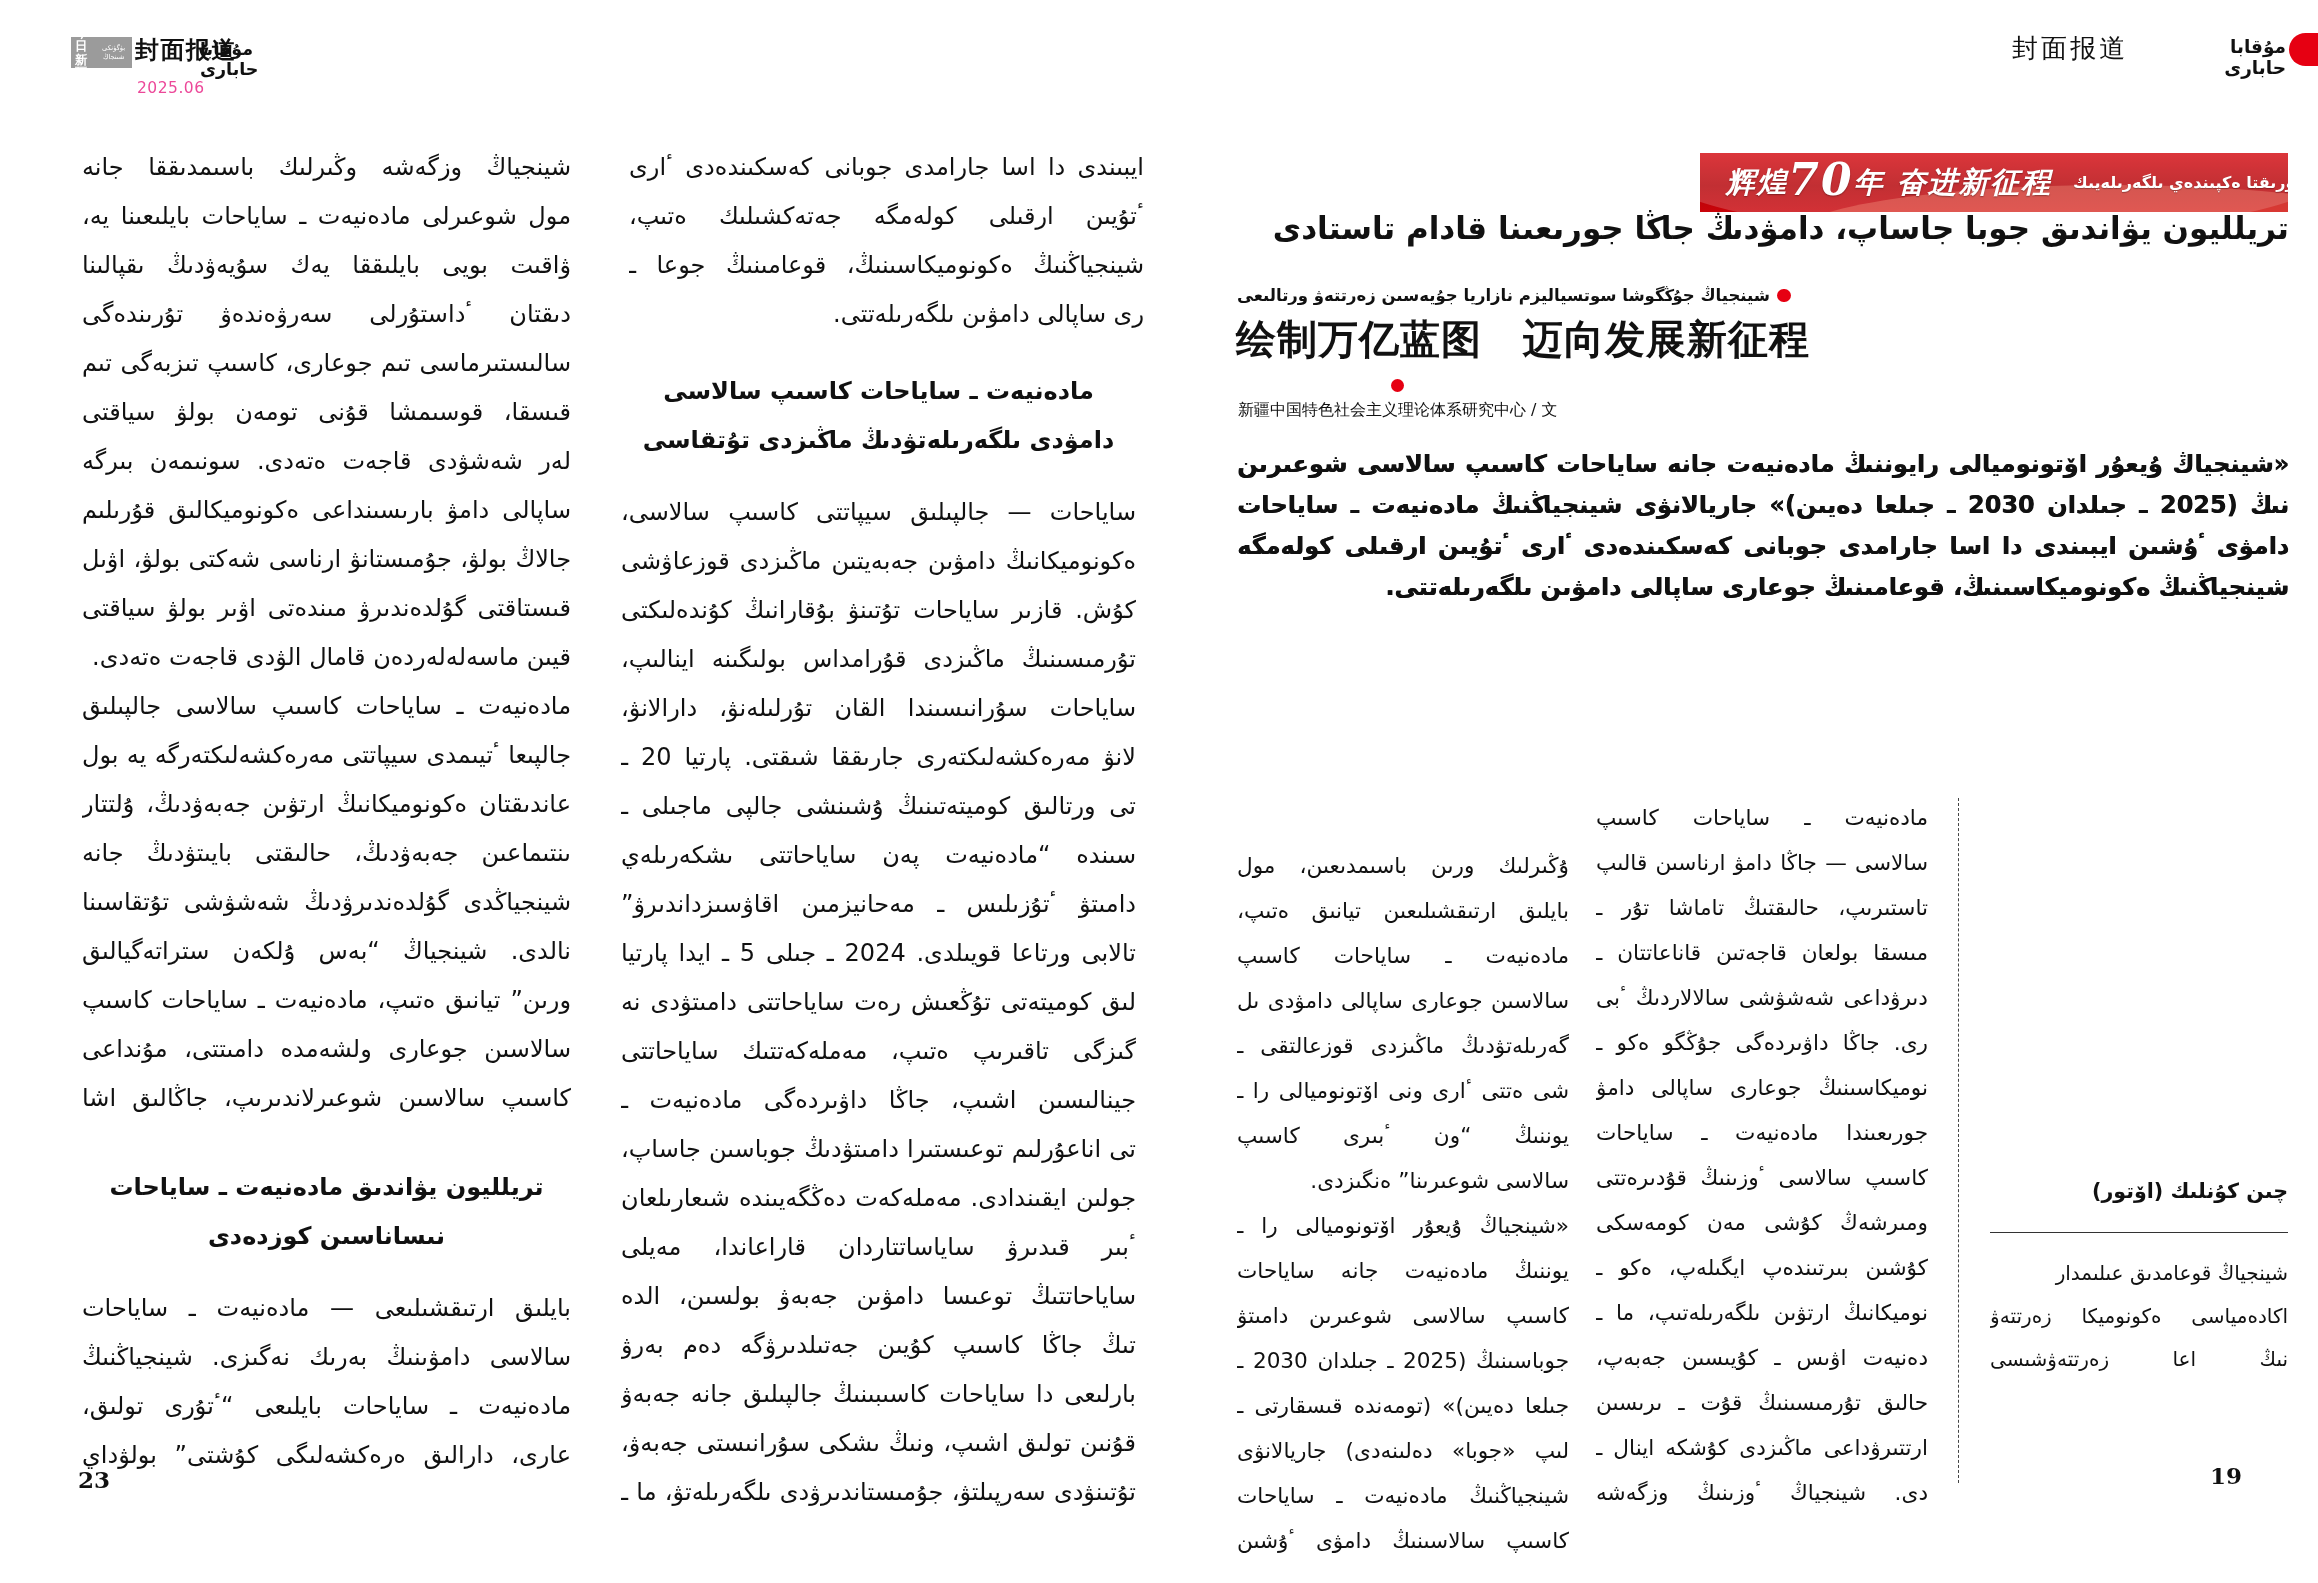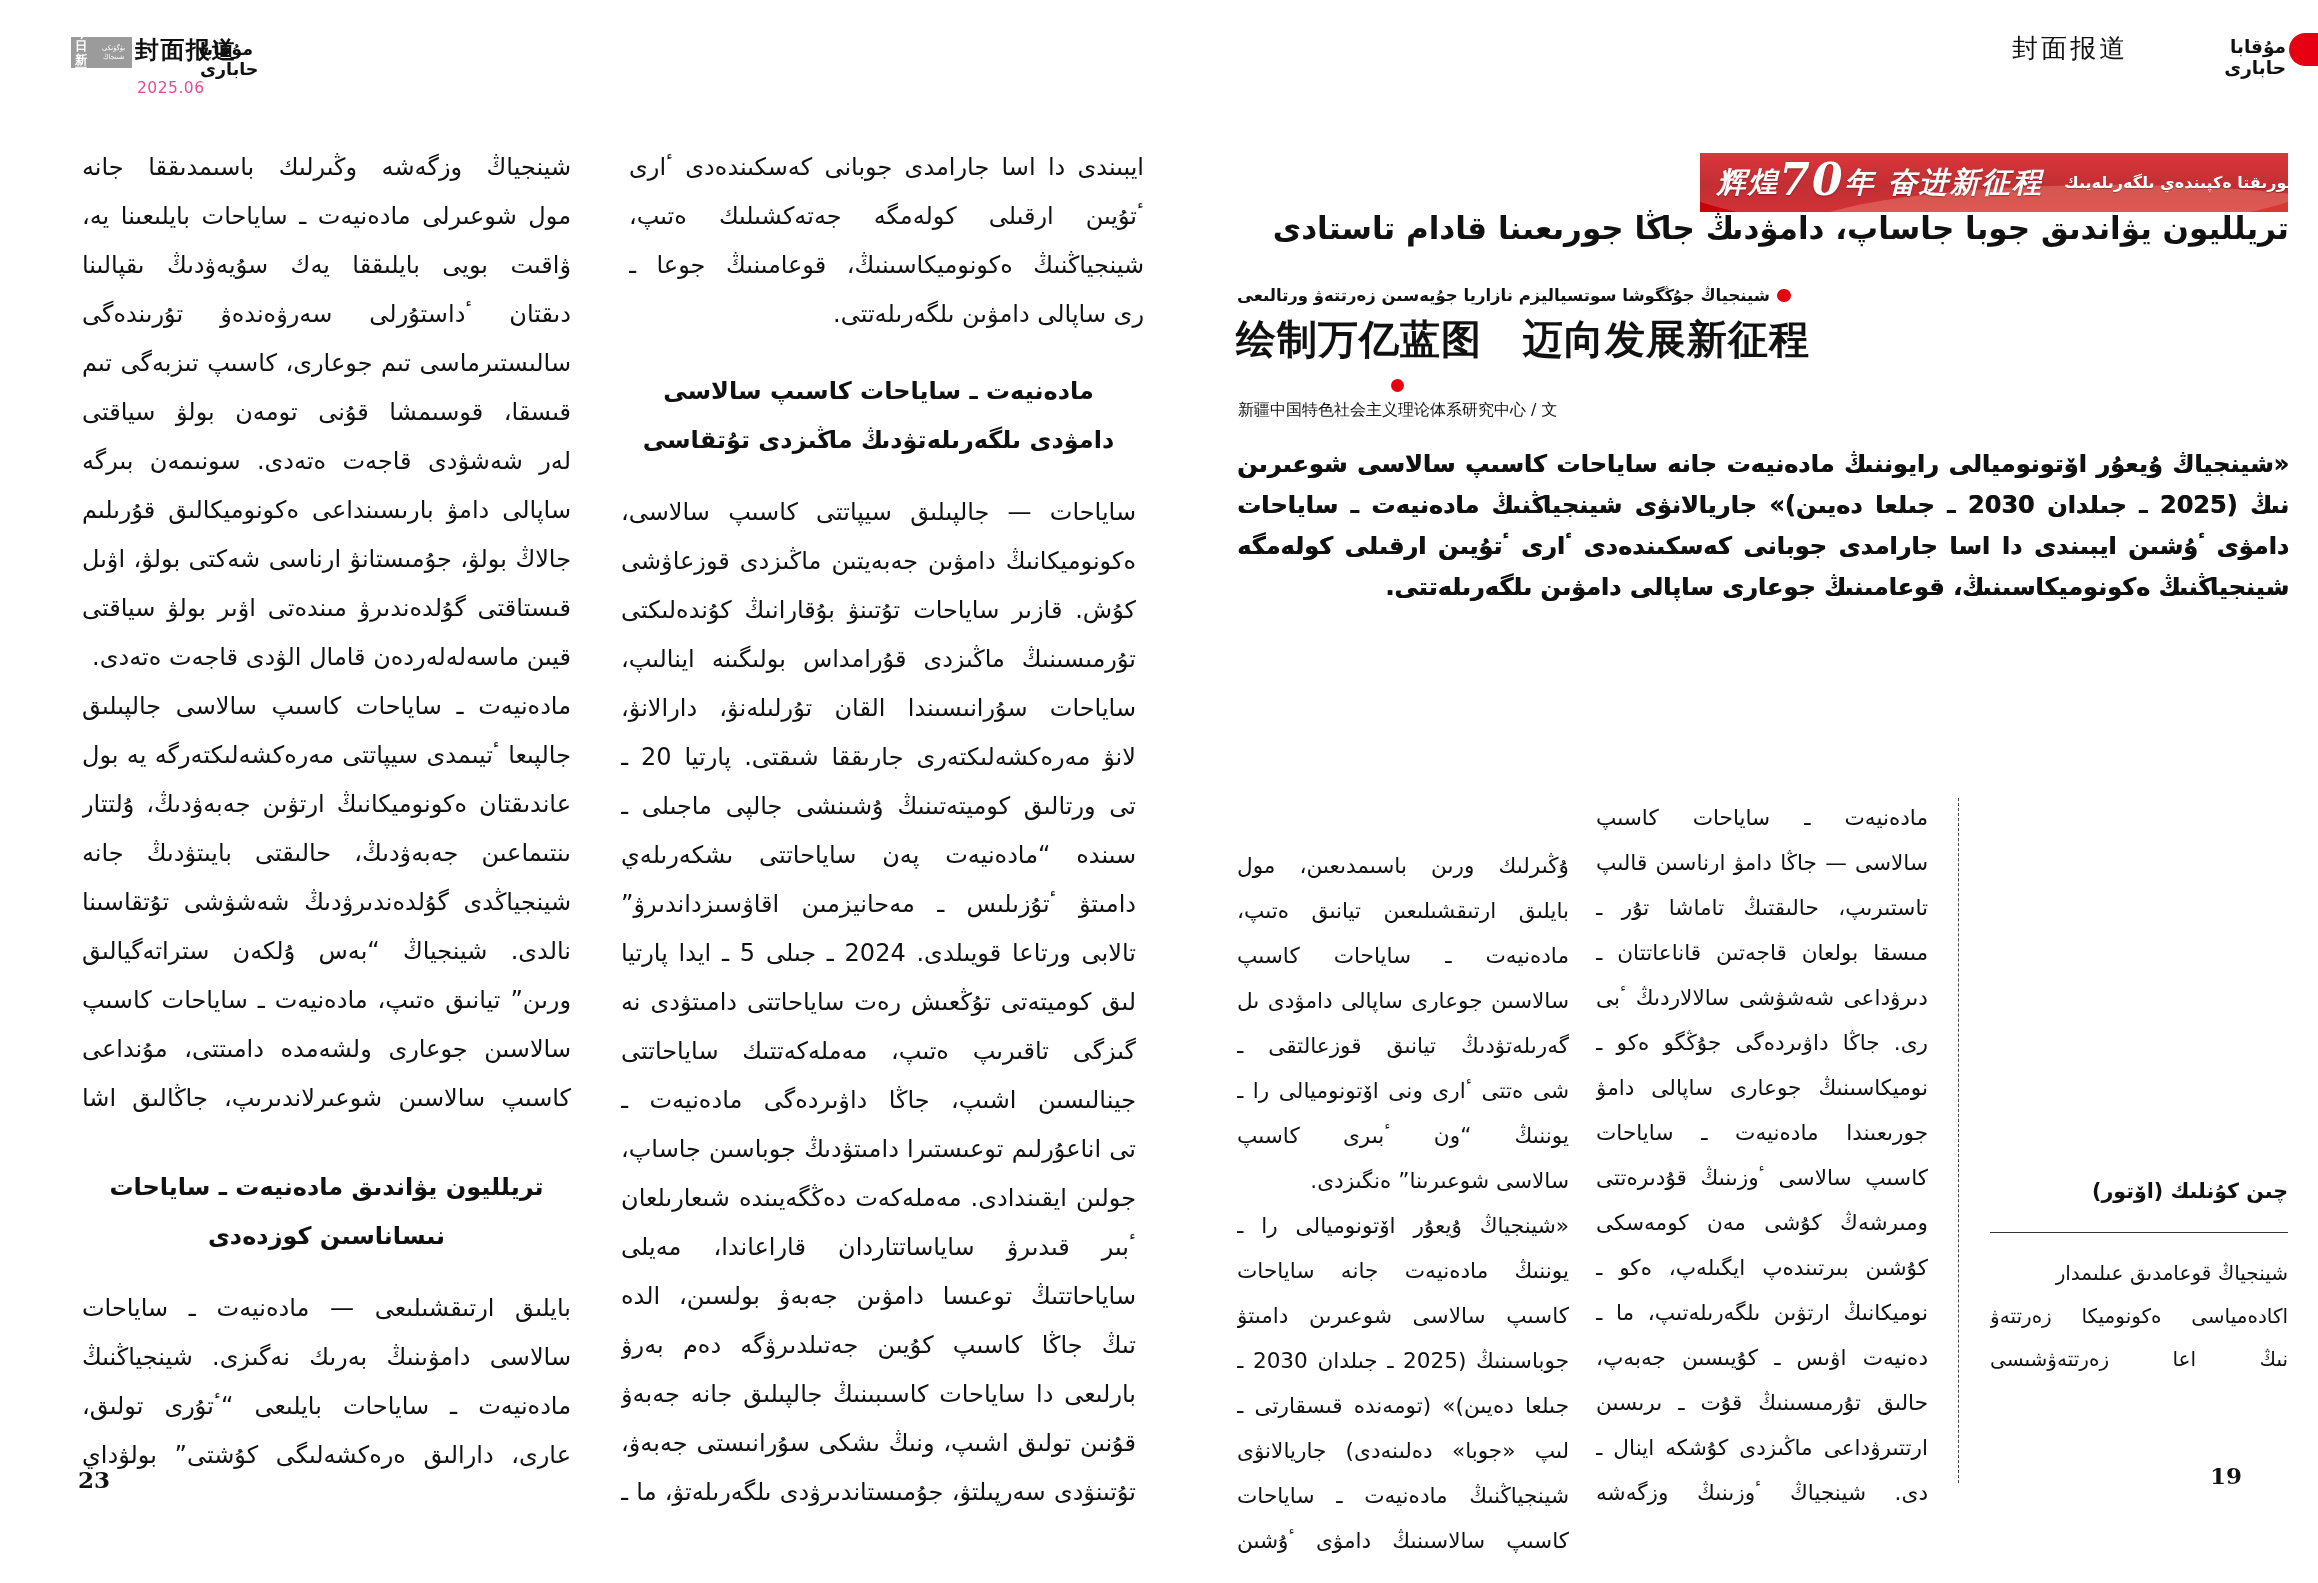--- a/index.html
+++ b/index.html
@@ -19,21 +19,21 @@
   .hr-title-zh{left:2012px;top:31px;font-size:26px;font-family:"DejaVu Serif",serif;letter-spacing:3.1px;}
   .hr-title-kk{left:2167px;top:36px;width:119px;font-size:18.5px;font-weight:bold;text-align:right;}
   .red-tab{right:0;top:33px;width:30px;height:33px;border-radius:17.5px 0 0 17.5px;}
   
   .banner{left:1700px;top:153px;width:588px;height:59px;overflow:hidden;
           display:flex;align-items:center;}
   .banner-bg1{position:absolute;left:-10%;top:-120%;width:120%;height:260%;border-radius:50%;
               background:rgba(255,255,255,0.18);}
   .banner-bg2{position:absolute;left:15%;top:55%;width:110%;height:180%;border-radius:50%;
               background:rgba(255,180,150,0.30);}
-  .banner-zh{position:relative;margin-left:17px;color:#fff;font-size:29px;font-weight:bold;
+  .banner-zh{position:relative;margin-left:26px;color:#fff;font-size:29px;font-weight:bold;
              font-style:italic;letter-spacing:2.1px;white-space:nowrap;text-shadow:0 1px 1.5px rgba(0,0,0,.35);}
   .banner-70{font-size:44px;line-height:0;vertical-align:-3.1px;font-family:"DejaVu Serif",serif;}
   .banner-kk{position:relative;margin-left:20.6px;color:#fff;font-size:16px;font-weight:bold;
              direction:rtl;white-space:nowrap;text-shadow:0 1px 1px rgba(0,0,0,.3);}
   
   .head-kk{left:1237px;top:210px;width:1052px;font-size:31px;font-weight:bold;text-align:right;
            white-space:nowrap;}
   .byline{display:flex;align-items:center;gap:7.2px;}
   .byline-kk{left:1237px;top:286px;width:1052px;justify-content:flex-start;}
   .byline-kk .txt{font-size:16.5px;font-weight:bold;direction:rtl;}
@@ -134,21 +134,21 @@
       <div class="tline">دەنيەت اۋىس ـ كۇيىسىن جەبەپ،</div>
       <div class="tline">حالىق تۇرمىسىنىڭ قۇت ـ ىرىسىن</div>
       <div class="tline">ارتتىرۋداعى ماڭىزدى كۇشكە اينال ـ</div>
       <div class="tline">دى. شينجياڭ ٴوزىنىڭ وزگەشە</div>
     </div>
   <div class="abs rp-col col-b22 rtl">
       <div class="tline">ۇڭىرلىك ورىن باسىمدىعىن، مول</div>
       <div class="tline">بايلىق ارتىقشىلىعىن تيانىق ەتىپ،</div>
       <div class="tline">مادەنيەت ـ ساياحات كاسىپ</div>
       <div class="tline">سالاسىن جوعارى ساپالى دامۋدى ىل ـ</div>
-      <div class="tline">گەرىلەتۋدىڭ تيانىق قوزعالتقى ـ</div>
+      <div class="tline">گەرىلەتۋدىڭ ماڭىزدى قوزعالتقى ـ</div>
       <div class="tline">شى ەتتى ٴارى ونى اۆتونوميالى را ـ</div>
       <div class="tline">يوننىڭ “ون ٴبىرى كاسىپ</div>
       <div class="tline end">سالاسى شوعىرىنا” ەنگىزدى.</div>
       <div class="tline">«شينجياڭ ۇيعۇر اۆتونوميالى را ـ</div>
       <div class="tline">يوننىڭ مادەنيەت جانە ساياحات</div>
       <div class="tline">كاسىپ سالاسى شوعىرىن دامىتۋ</div>
       <div class="tline">جوباسىنىڭ (2025 ـ جىلدان 2030 ـ</div>
       <div class="tline">جىلعا دەيىن)» (تومەندە قىسقارتى ـ</div>
       <div class="tline">لىپ «جوبا» دەلىنەدى) جاريالانۋى</div>
       <div class="tline">شينجياڭنىڭ مادەنيەت ـ ساياحات</div>

